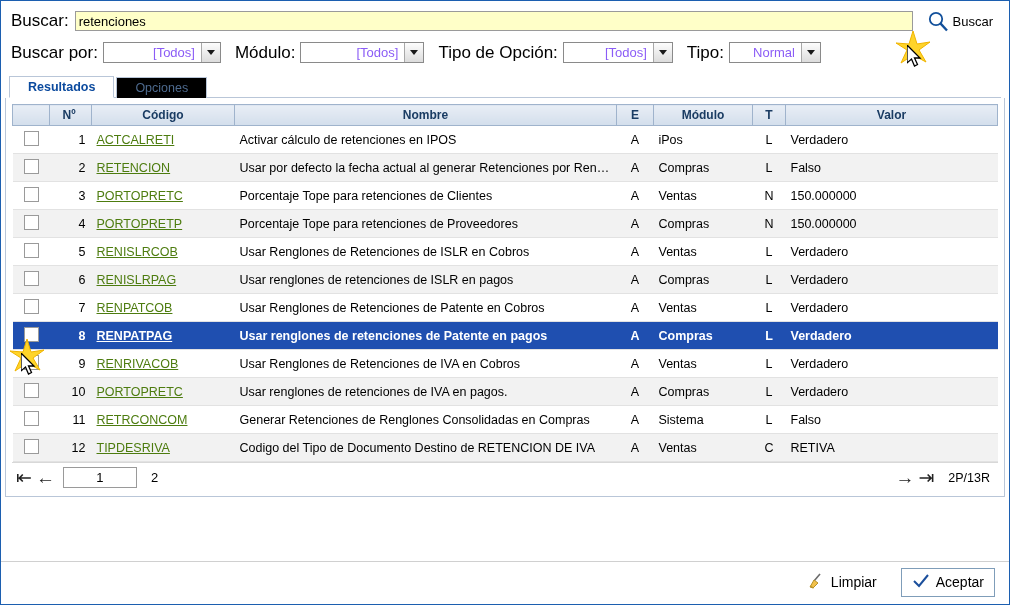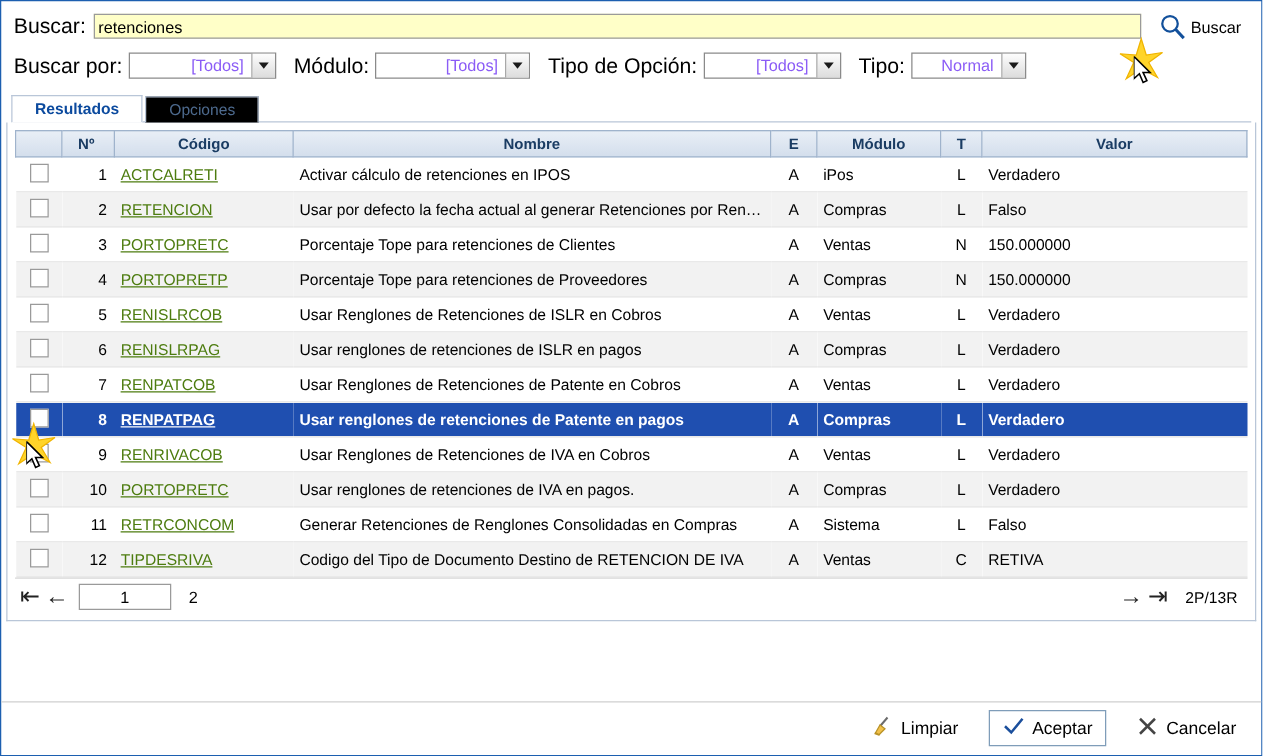--- a/index.html
+++ b/index.html
@@ -514,29 +514,20 @@
       <span>Limpiar</span>
     </div>
     <div class="fbtn framed">
       <span>
         <svg width="18" height="18" viewBox="0 0 18 18">
           <polyline points="2,9 7,14 16,3" fill="none" stroke="#1b4f9c" stroke-width="2"></polyline>
         </svg>
       </span>
       <span>Aceptar</span>
     </div>
-    <div class="fbtn">
-      <span>
-        <svg width="18" height="18" viewBox="0 0 18 18">
-          <line x1="3" y1="3" x2="15" y2="15" stroke="#444" stroke-width="2"></line>
-          <line x1="15" y1="3" x2="3" y2="15" stroke="#444" stroke-width="2"></line>
-        </svg>
-      </span>
-      <span>Cancelar</span>
-    </div>
   </div>
 
   <div class="sparkle" style="left:892px; top:28px;">
     <svg width="40" height="40" viewBox="0 0 40 40">
       <polygon points="20,2 24,15 37,13 26,21 33,33 20,26 8,34 14,21 3,14 16,15" fill="#ffd42a" stroke="#f0b400" stroke-width="1"></polygon>
     </svg>
   </div>
   <div class="cursor" style="left:906px; top:44px;">
     <svg width="18" height="24" viewBox="0 0 18 24">
       <polygon points="0,0 0,18 4.5,14 7.5,21 10.5,19.5 7.5,13 13,13" fill="#ffffff" stroke="#000000" stroke-width="1.3"></polygon>

